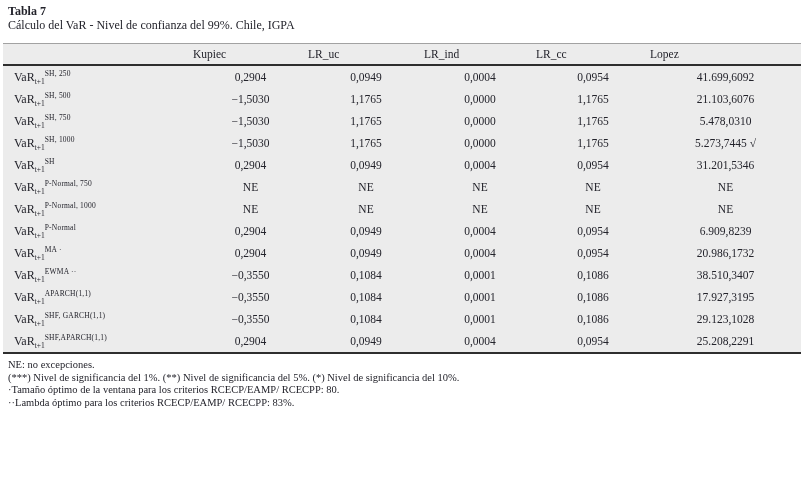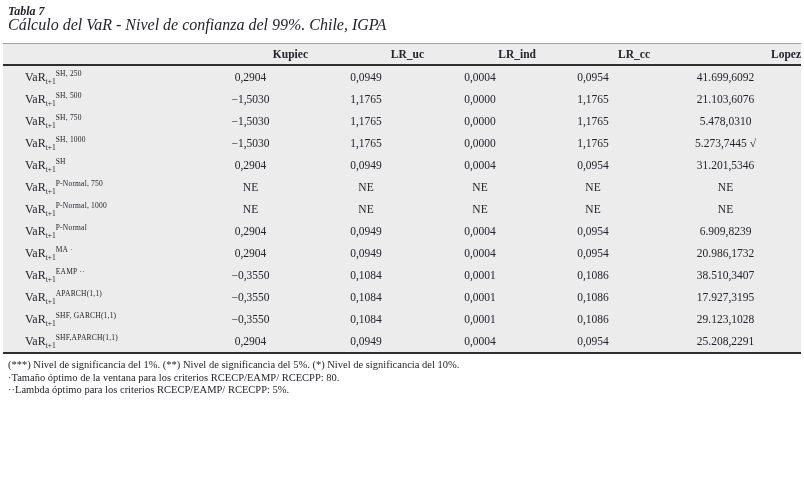--- a/index.html
+++ b/index.html
@@ -4,50 +4,50 @@
 <style>
   html,body{margin:0;padding:0;}
   body{
     width:804px;height:496px;overflow:hidden;
     background:#ffffff;
     font-family:"Liberation Serif", serif;
     color:#23232b;
     -webkit-font-smoothing:antialiased;
   }
   .page{padding:4px 3px 0 3px;}
-  .caption{padding-left:5px;font-style:italic;}
+  .caption{padding-left:5px;}
   .caption .title{font-size:12px;font-weight:bold;line-height:14px;}
-  .caption .subtitle{font-size:16px;line-height:14px;}
+  .caption .subtitle{font-size:12px;line-height:14px;}
   table.var-table{
     width:798px;
     border-collapse:collapse;
     table-layout:fixed;
     margin-top:11px;
     background:#ececec;
     border-top:1px solid #a2a2a2;
     border-bottom:2px solid #2e2e2e;
   }
   table.var-table thead th{
-    font-weight:bold;
+    font-weight:normal;
     font-size:11.5px;
-    text-align:right;
+    text-align:left;
     padding:4px 0 4px 0;
     border-bottom:2px solid #2e2e2e;
   }
   table.var-table tbody td{
     font-size:11.5px;
     height:22px;
     text-align:center;
     vertical-align:middle;
     padding:0;
     white-space:nowrap;
   }
   table.var-table tbody td.rowlabel{
     text-align:left;
-    padding-left:22px;
+    padding-left:11px;
     font-size:12px;
   }
   td.rowlabel sub{font-size:7.5px;line-height:0;}
   td.rowlabel sup{font-size:7.5px;line-height:0;letter-spacing:0.2px;}
   .footnotes{padding:5px 0 0 5px;}
   .footnotes div{
     font-size:10.5px;
     line-height:12.6px;
     white-space:nowrap;
   }
@@ -148,21 +148,21 @@
         </tr>
         <tr>
           <td class="rowlabel"><span>VaR</span><sub>t+1</sub><sup>MA ·</sup></td>
           <td>0,2904</td>
           <td>0,0949</td>
           <td>0,0004</td>
           <td>0,0954</td>
           <td>20.986,1732</td>
         </tr>
         <tr>
-          <td class="rowlabel"><span>VaR</span><sub>t+1</sub><sup>EAMP ··</sup></td>
+          <td class="rowlabel"><span>VaR</span><sub>t+1</sub><sup>EWMA ··</sup></td>
           <td>−0,3550</td>
           <td>0,1084</td>
           <td>0,0001</td>
           <td>0,1086</td>
           <td>38.510,3407</td>
         </tr>
         <tr>
           <td class="rowlabel"><span>VaR</span><sub>t+1</sub><sup>APARCH(1,1)</sup></td>
           <td>−0,3550</td>
           <td>0,1084</td>
@@ -183,18 +183,19 @@
           <td>0,2904</td>
           <td>0,0949</td>
           <td>0,0004</td>
           <td>0,0954</td>
           <td>25.208,2291</td>
         </tr>
       </tbody>
   </table>
 
   <div class="footnotes">
+      <div>NE: no excepciones.</div>
       <div>(***) Nivel de significancia del 1%. (**) Nivel de significancia del 5%. (*) Nivel de significancia del 10%.</div>
       <div>·Tamaño óptimo de la ventana para los criterios RCECP/EAMP/ RCECPP: 80.</div>
-      <div>··Lambda óptimo para los criterios RCECP/EAMP/ RCECPP: 5%.</div>
+      <div>··Lambda óptimo para los criterios RCECP/EAMP/ RCECPP: 83%.</div>
     </div>
 
 </div>
 
 </body></html>

